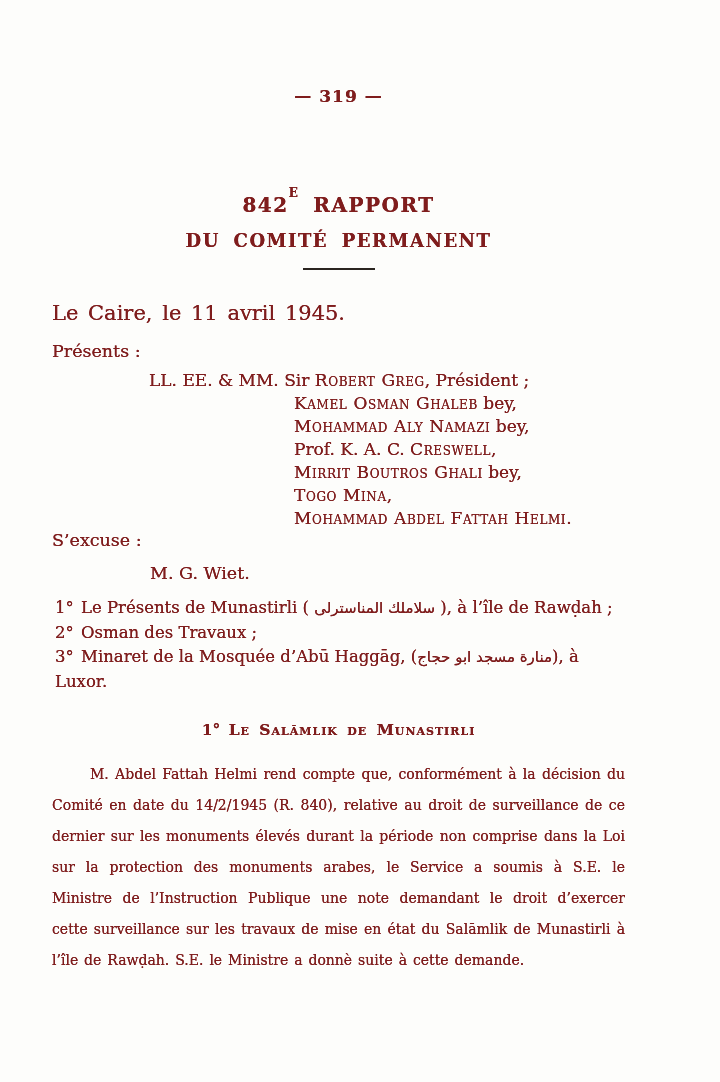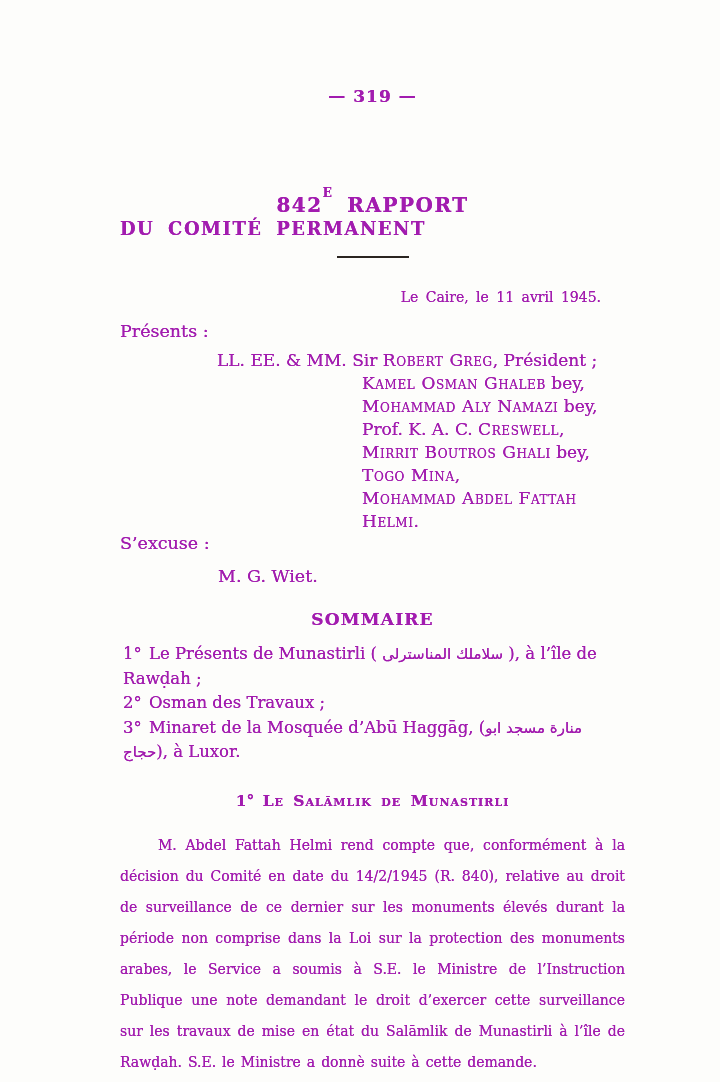--- a/index.html
+++ b/index.html
@@ -2,23 +2,23 @@
 <html lang="fr"><head>
 <meta charset="utf-8">
 <style>
   html, body { margin: 0; padding: 0; background: #ffffff; }
   .page {
     position: relative;
     width: 720px;
     height: 1082px;
     box-sizing: border-box;
     background: #fdfdfb;
-    color: #a21caf;
+    color: #7f1d1d;
     font-family: "DejaVu Serif", "Liberation Serif", serif;
-    padding: 86px 95px 0 120px;
+    padding: 86px 95px 0 52px;
     overflow: hidden;
     text-shadow: 0 0 0.55px currentColor;
   }
 
   .page-number {
     text-align: center;
     font-size: 17px;
     font-weight: bold;
     letter-spacing: 1px;
   }
@@ -33,40 +33,39 @@
   }
   .report-title .ordinal {
     font-size: 12px;
     position: relative;
     top: -7px;
     letter-spacing: 0;
     margin-right: 3px;
   }
 
   .report-subtitle {
-    text-align: left;
-    margin-top: 1px;
+    text-align: center;
+    margin-top: 13px;
     font-size: 18px;
     font-weight: bold;
     letter-spacing: 1.5px;
     word-spacing: 6px;
   }
 
   .title-rule {
     width: 72px;
     height: 0;
     border-top: 2px solid #2a2520;
     margin: 17px auto 0 auto;
   }
 
   .dateline {
-    text-align: right;
     padding-right: 24px;
     margin-top: 31px;
-    font-size: 14px;
+    font-size: 21px;
     word-spacing: 3px;
   }
 
   .presents-label { margin-top: 16px; font-size: 17.5px; }
 
   .attendees {
     margin: 8px 0 0 97px;
     padding-left: 145px;
     font-size: 17px;
     line-height: 23px;
@@ -139,21 +138,20 @@
     <div class="line"><span></span><span class="sc">Mohammad Aly Namazi</span><span> bey,</span></div>
     <div class="line"><span>Prof. K. A. C. </span><span class="sc">Creswell</span><span>,</span></div>
     <div class="line"><span></span><span class="sc">Mirrit Boutros Ghali</span><span> bey,</span></div>
     <div class="line"><span></span><span class="sc">Togo Mina</span><span>,</span></div>
     <div class="line"><span></span><span class="sc">Mohammad Abdel Fattah Helmi</span><span>.</span></div>
   </div>
 
   <div class="excuse-label">S’excuse :</div>
   <div class="excused-name">M. G. Wiet.</div>
 
-  <div class="sommaire-title">SOMMAIRE</div>
 
   <div class="sommaire-list">
     <div class="sommaire-item"><span class="num">1°</span><span>Le Présents de Munastirli ( </span><span class="arabic" dir="rtl">سلاملك المناسترلى</span><span> ), à l’île de Rawḍah ;</span></div>
     <div class="sommaire-item"><span class="num">2°</span><span>Osman des Travaux ;</span><span class="arabic" dir="rtl"></span><span></span></div>
     <div class="sommaire-item"><span class="num">3°</span><span>Minaret de la Mosquée d’Abū Haggāg, (</span><span class="arabic" dir="rtl">منارة مسجد ابو حجاج</span><span>), à Luxor.</span></div>
   </div>
 
   <div class="section-heading"><span>1°</span> <span class="sc">Le Salāmlik de Munastirli</span></div>
 
   <p class="body-paragraph">M. Abdel Fattah Helmi rend compte que, conformément à la décision du Comité en date du 14/2/1945 (R. 840), relative au droit de surveillance de ce dernier sur les monuments élevés durant la période non comprise dans la Loi sur la protection des monuments arabes, le Service a soumis à S.E. le Ministre de l’Instruction Publique une note demandant le droit d’exercer cette surveillance sur les travaux de mise en état du Salāmlik de Munastirli à l’île de Rawḍah. S.E. le Ministre a donnè suite à cette demande.</p>

